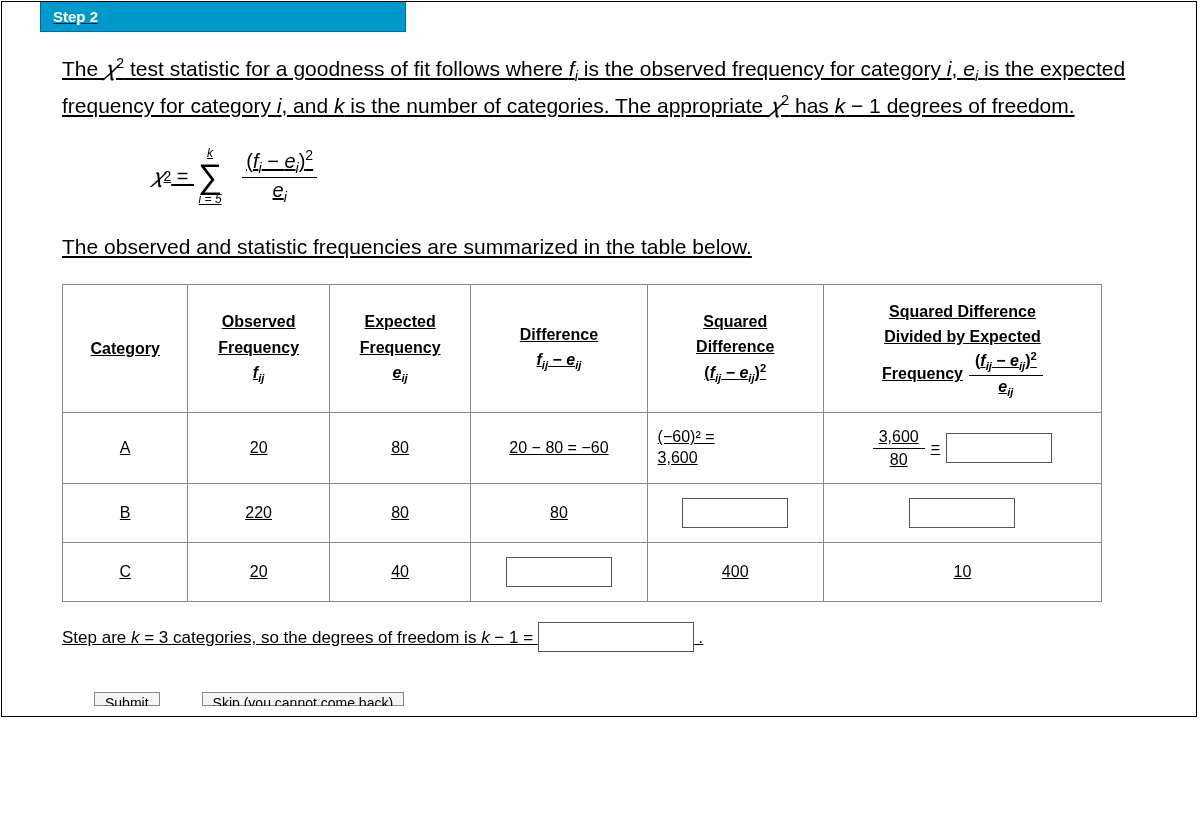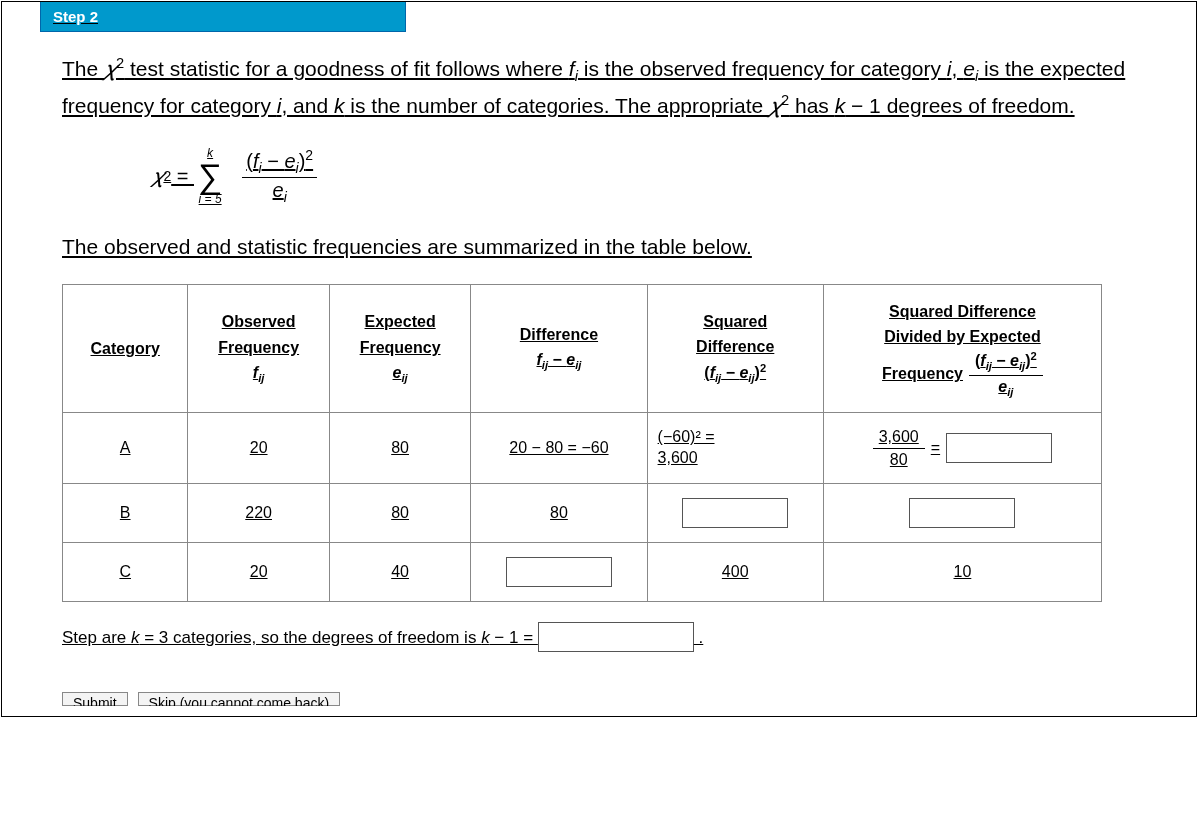--- a/index.html
+++ b/index.html
@@ -103,20 +103,21 @@
     gap: 10px;
     overflow: hidden;
     height: 14px;
   }
   .btn {
     border: 1px solid #888;
     background: #f4f4f4;
     padding: 2px 10px;
     font-size: 14px;
     cursor: pointer;
+    margin-left: 32px;
   }
 </style>
 </head>
 <body>
 
 <div class="page">
   <div class="step-header">Step 2</div>
 
   <div class="content">
 

